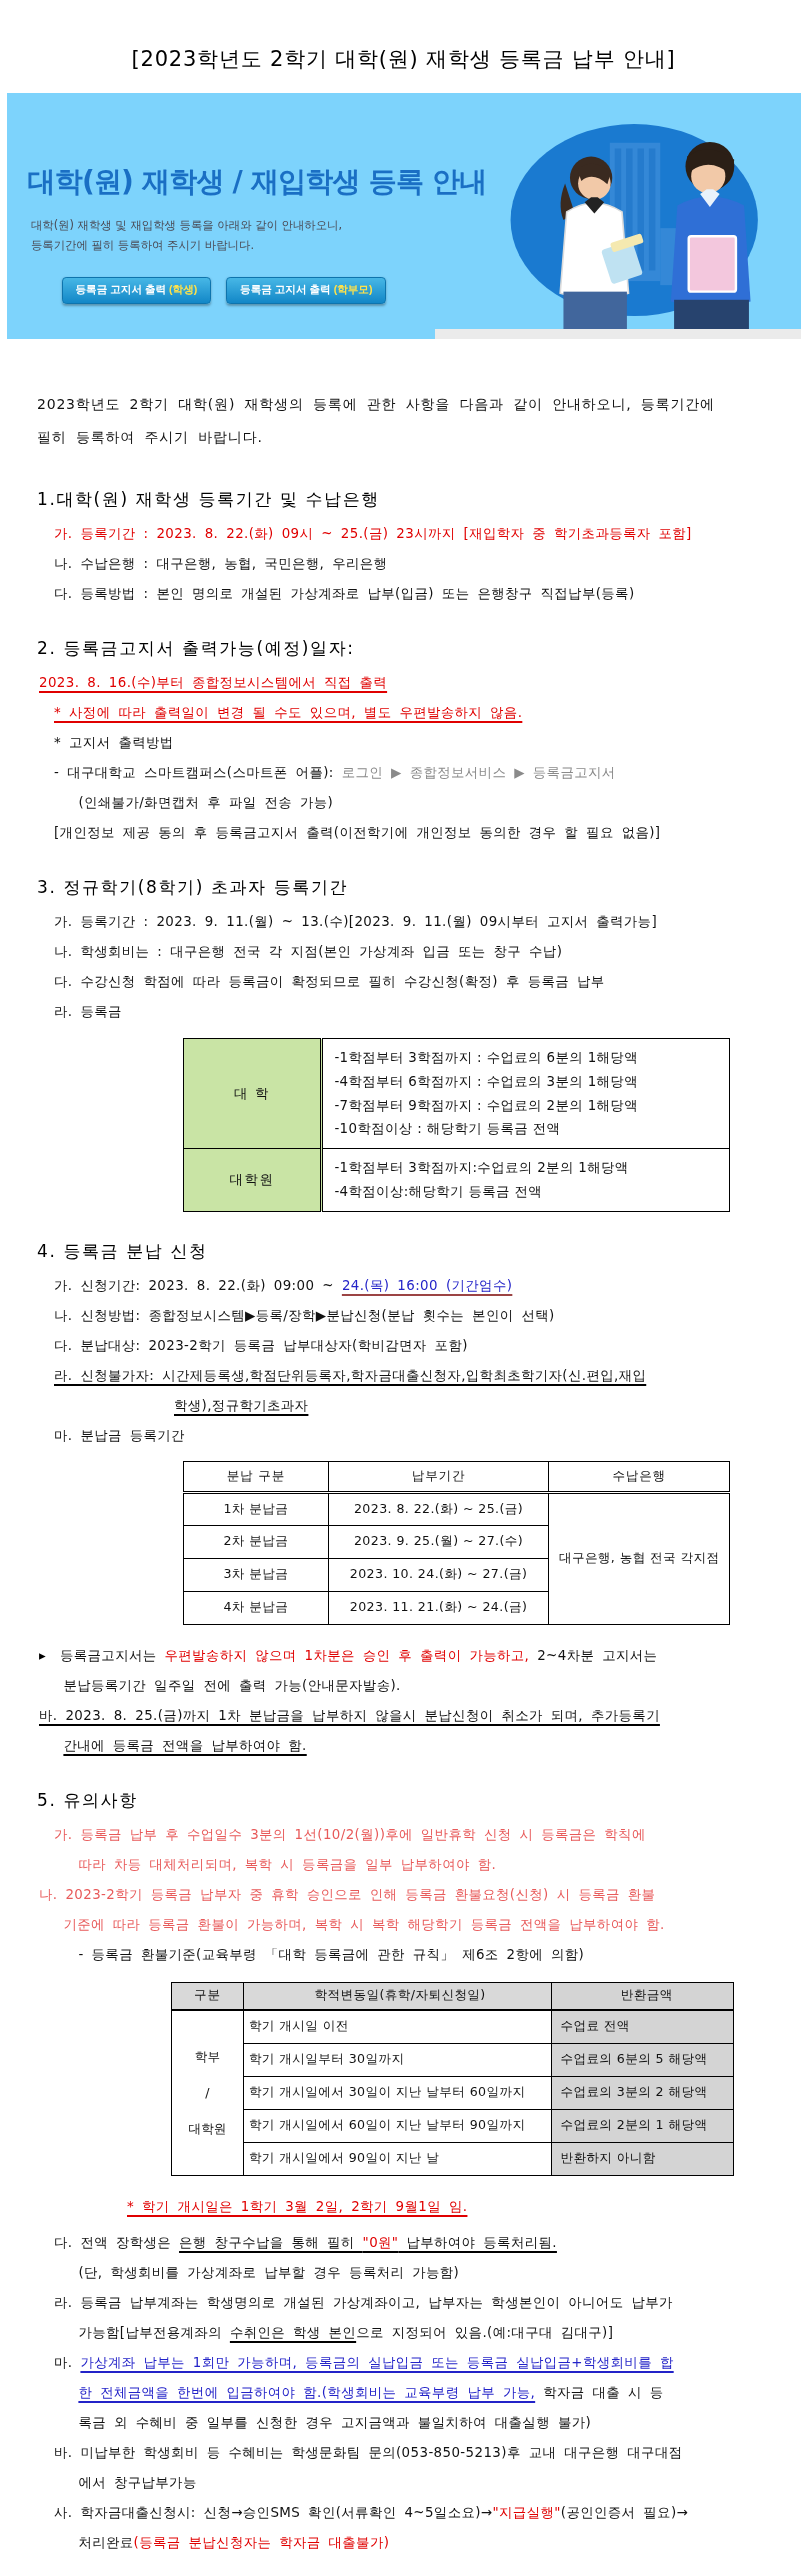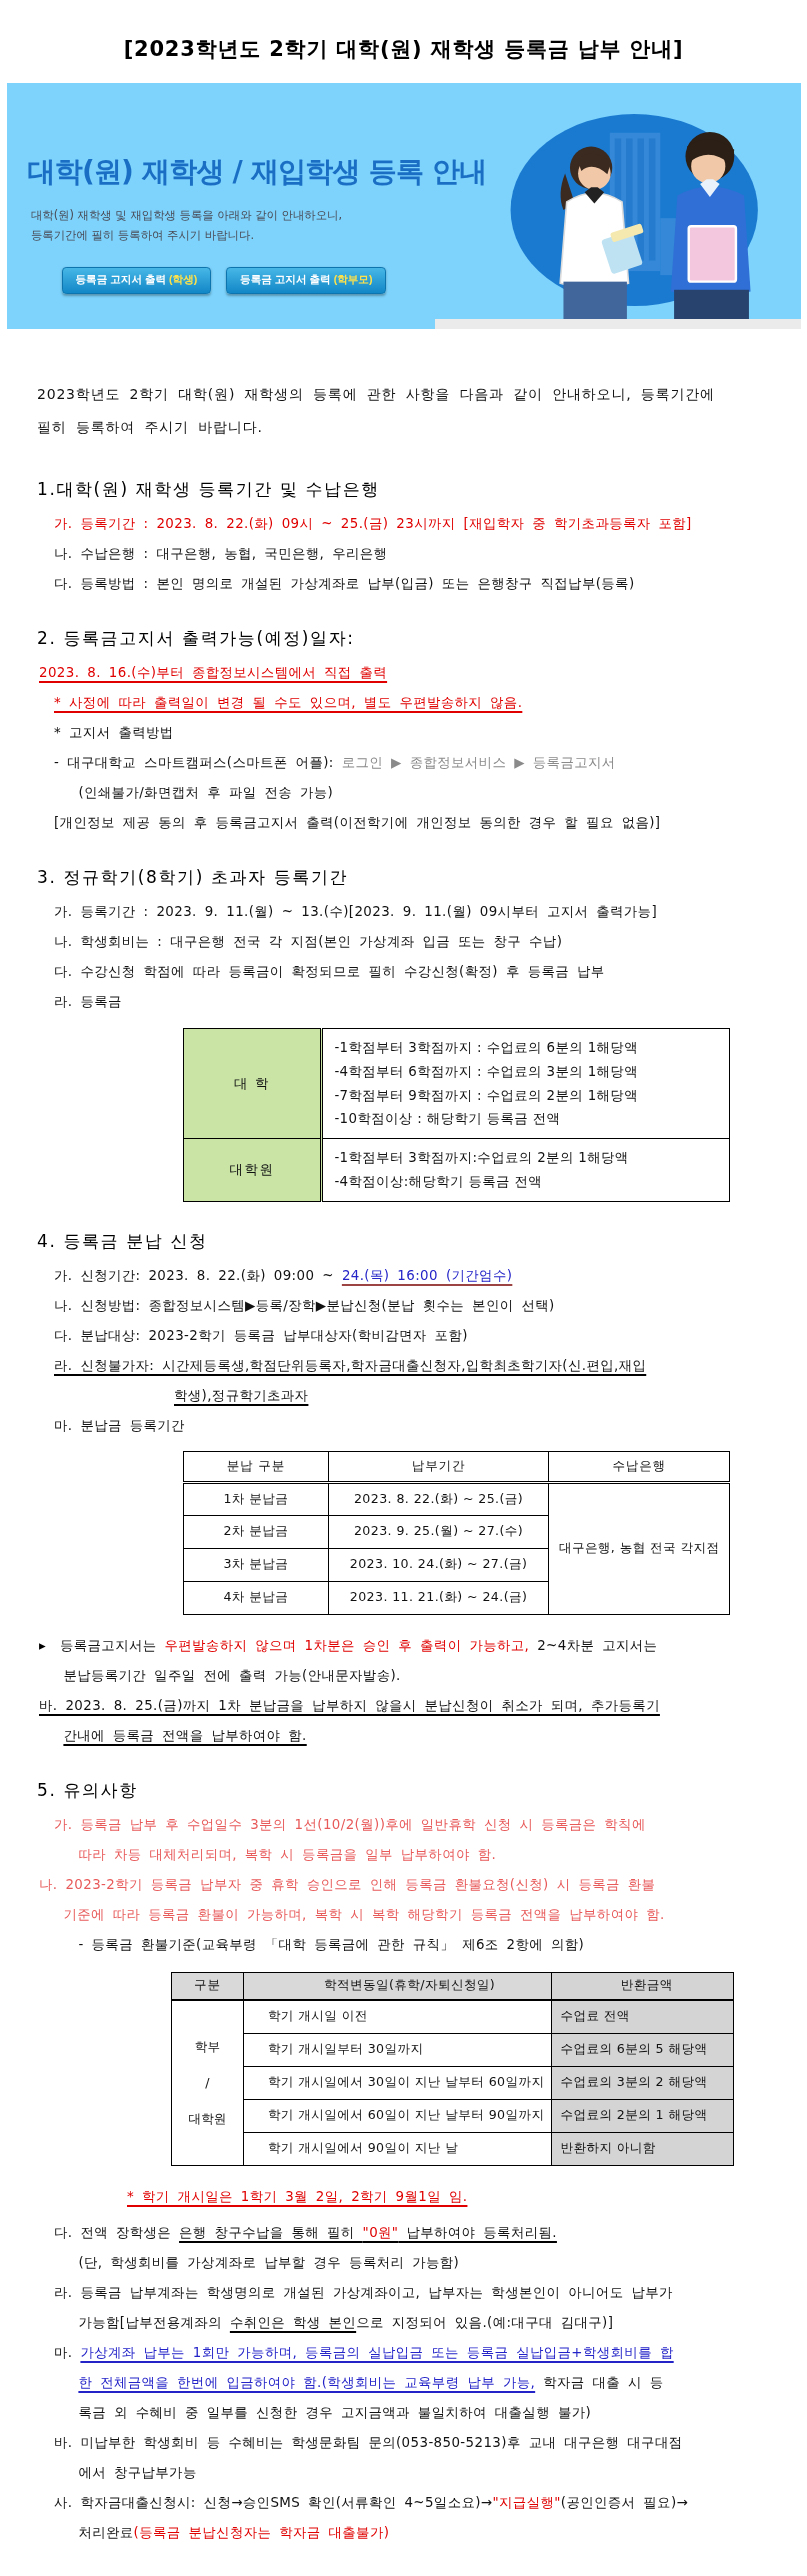--- a/index.html
+++ b/index.html
@@ -1,20 +1,20 @@
 <!DOCTYPE html>
 <html style="font-size:13px"><head>
 <meta charset="utf-8">
 <style>
   * { margin: 0; padding: 0; box-sizing: border-box; }
   body { background: #ffffff; font-family: "DejaVu Sans", "Liberation Sans", sans-serif; color: #111; }
   .page { width: 807px; min-height: 2576px; margin: 0 auto; background: #fff; padding-bottom: 45px; position: relative; }
 
   
-  .main-title { padding-top: 35px; text-align: center; font-size: 21px; font-weight: bold; letter-spacing: 0.8px; color: #000; }
+  .main-title { padding-top: 45px; text-align: center; font-size: 21px; font-weight: normal; letter-spacing: 0.8px; color: #000; }
 
   
   .banner { position: relative; margin: 19.5px 6.5px 0 6.5px; height: 246px; background: #7dd3fc; overflow: hidden; }
   .banner-heading { position: absolute; left: 21px; top: 70px; font-size: 28px; font-weight: bold; color: #1a6fc4; letter-spacing: -0.8px; white-space: nowrap; }
   .banner-desc { position: absolute; left: 24.4px; top: 122px; font-size: 11.4px; color: #4a4a55; line-height: 20.3px; }
   .banner-buttons { position: absolute; left: 55px; top: 184px; display: flex; gap: 14.7px; }
   .banner-btn { background: linear-gradient(#47b7e6, #1287c7); border: 1.6px solid #0e74ad; border-radius: 4.1px; color: #fff; font-weight: bold; font-size: 10.6px; padding: 5.7px 13px; box-shadow: 0 1.6px 2.4px rgba(0,0,0,.3); cursor: pointer; white-space: nowrap; }
   .banner-btn .suffix { color: #ffe24a; }
   .banner-art { position: absolute; right: 0; top: 13px; width: 301px; height: 233px; }
   .banner-floor { position: absolute; right: 0; bottom: 0; width: 366px; height: 9.8px; background: #ebebeb; }
@@ -52,21 +52,21 @@
   .tbl-inst td { border: 0.8px solid #000; border-bottom: 1.6px solid #000; height: 33px; letter-spacing: 0.4px; }
   .tbl-inst .col-name { width: 145px; }
   .tbl-inst .col-period { width: 221px; }
   .tbl-inst .col-bank { width: 181px; }
 
   
   .tbl-refund { margin: 11.4px 0 0 171px; width: 563px; border: 1.6px solid #000; font-size: 12.6px; }
   .tbl-refund th { border: 0.8px solid #000; border-bottom: 2.4px solid #000; background: #d9d9d9; font-weight: normal; height: 28px; letter-spacing: 0.8px; }
   .tbl-refund td { border: 0.8px solid #000; height: 33px; }
   .tbl-refund .col-group { width: 72px; text-align: center; margin-top: 47px; }
-  .tbl-refund .col-event { width: 309px; padding-left: 24px; letter-spacing: 0.4px; }
+  .tbl-refund .col-event { width: 309px; padding-left: 5px; letter-spacing: 0.4px; }
   .tbl-refund .col-amount { width: 182px; background: #d4d4d4; padding-left: 8.1px; letter-spacing: 0.4px; }
   .group-cell div { line-height: 36px; }
 
   .note-bullet { display: inline-block; width: 21px; color: #000; }
   .gap-lg { margin-top: 28px; }
   .gap-md { margin-top: 16.3px; }
   .gap-sm { margin-top: 6.5px; }
 </style>
 </head>
 <body>

